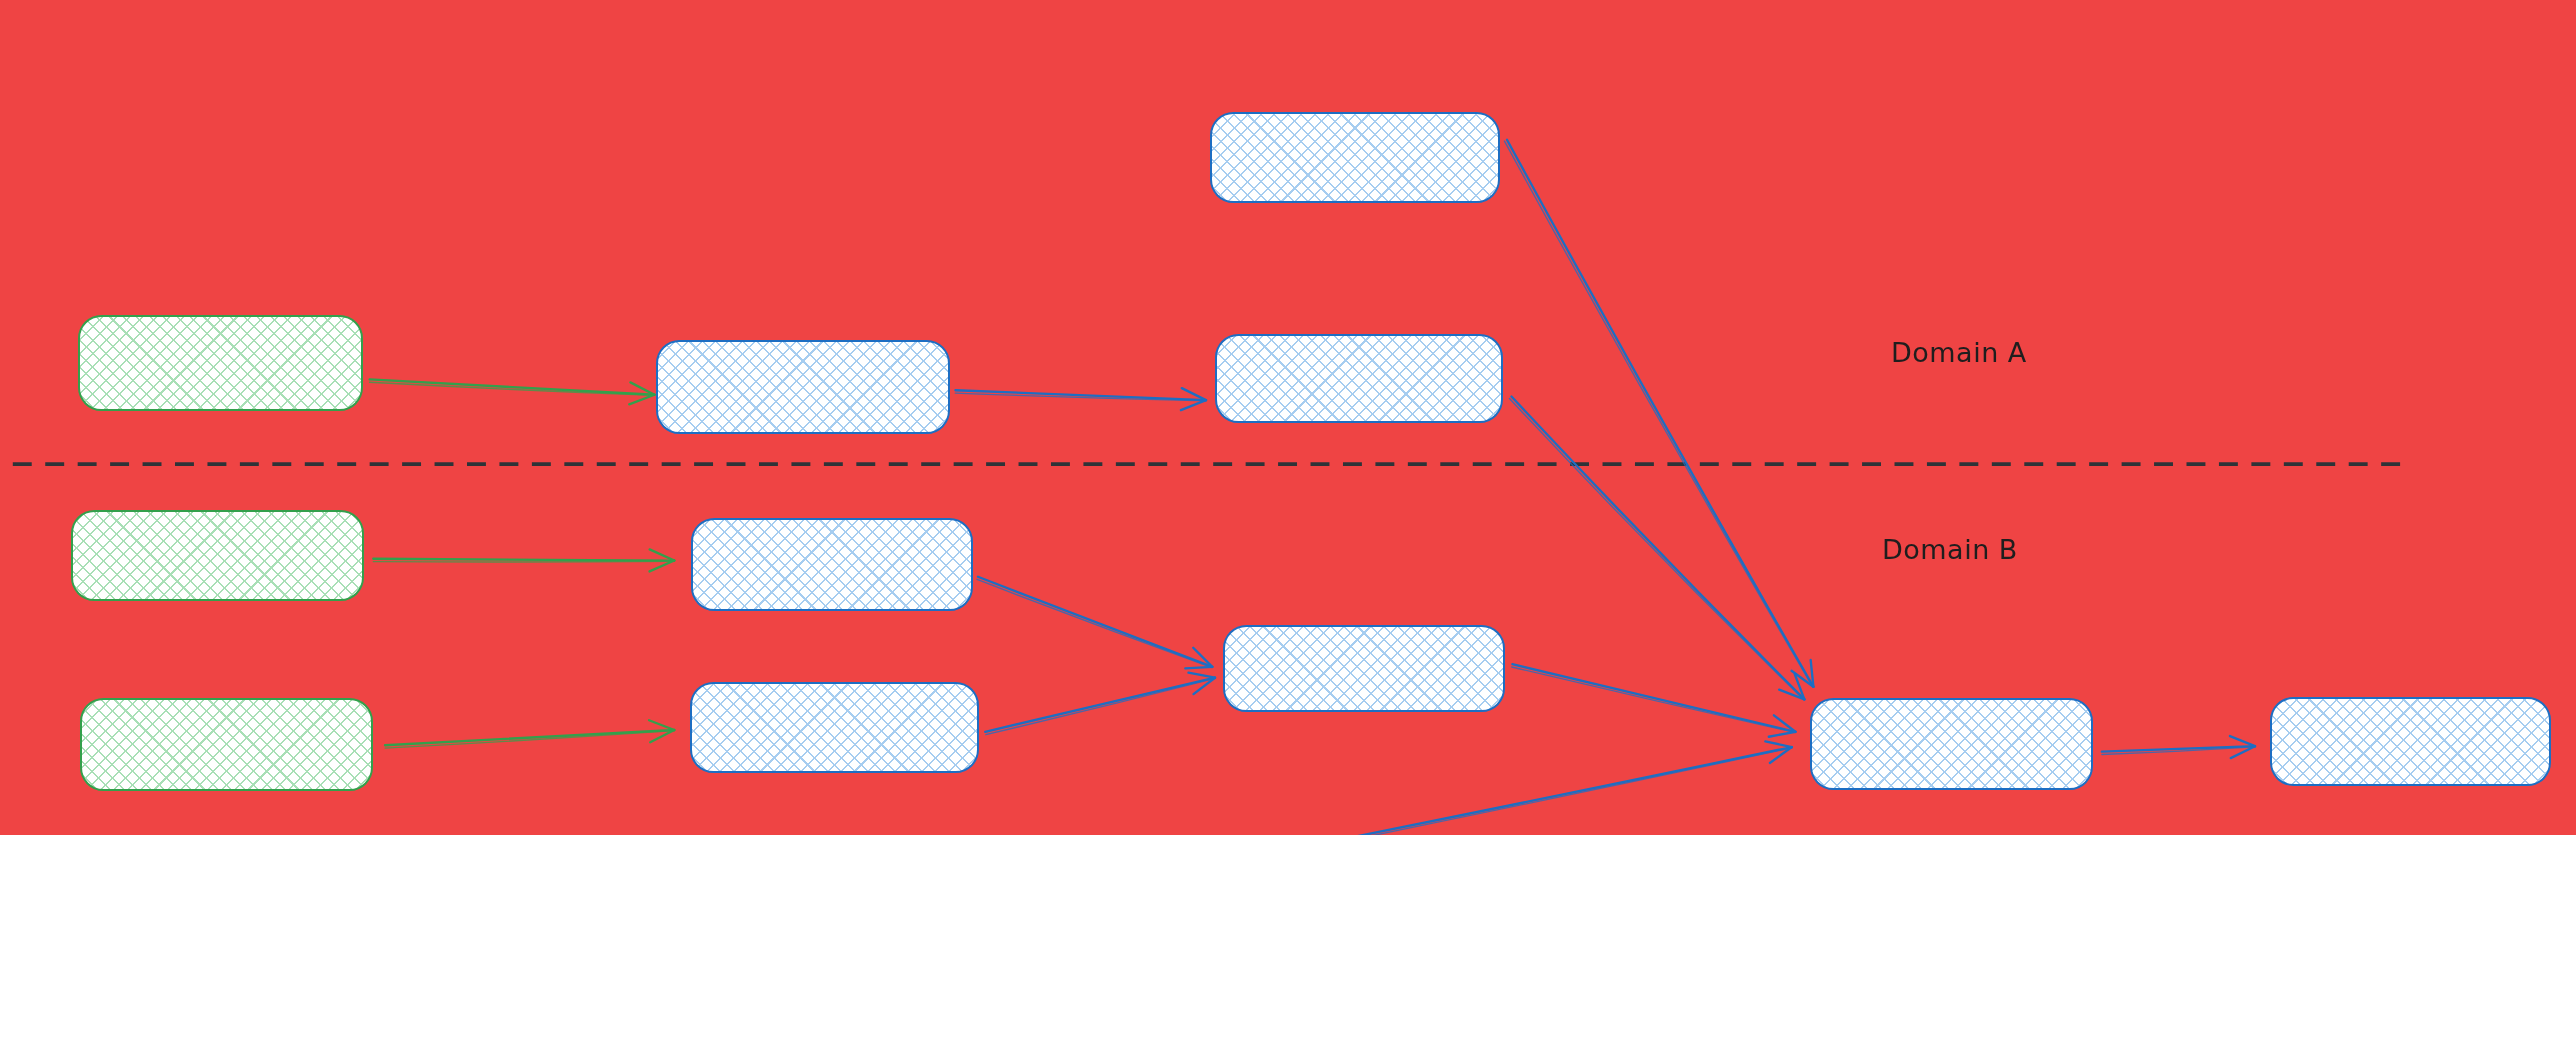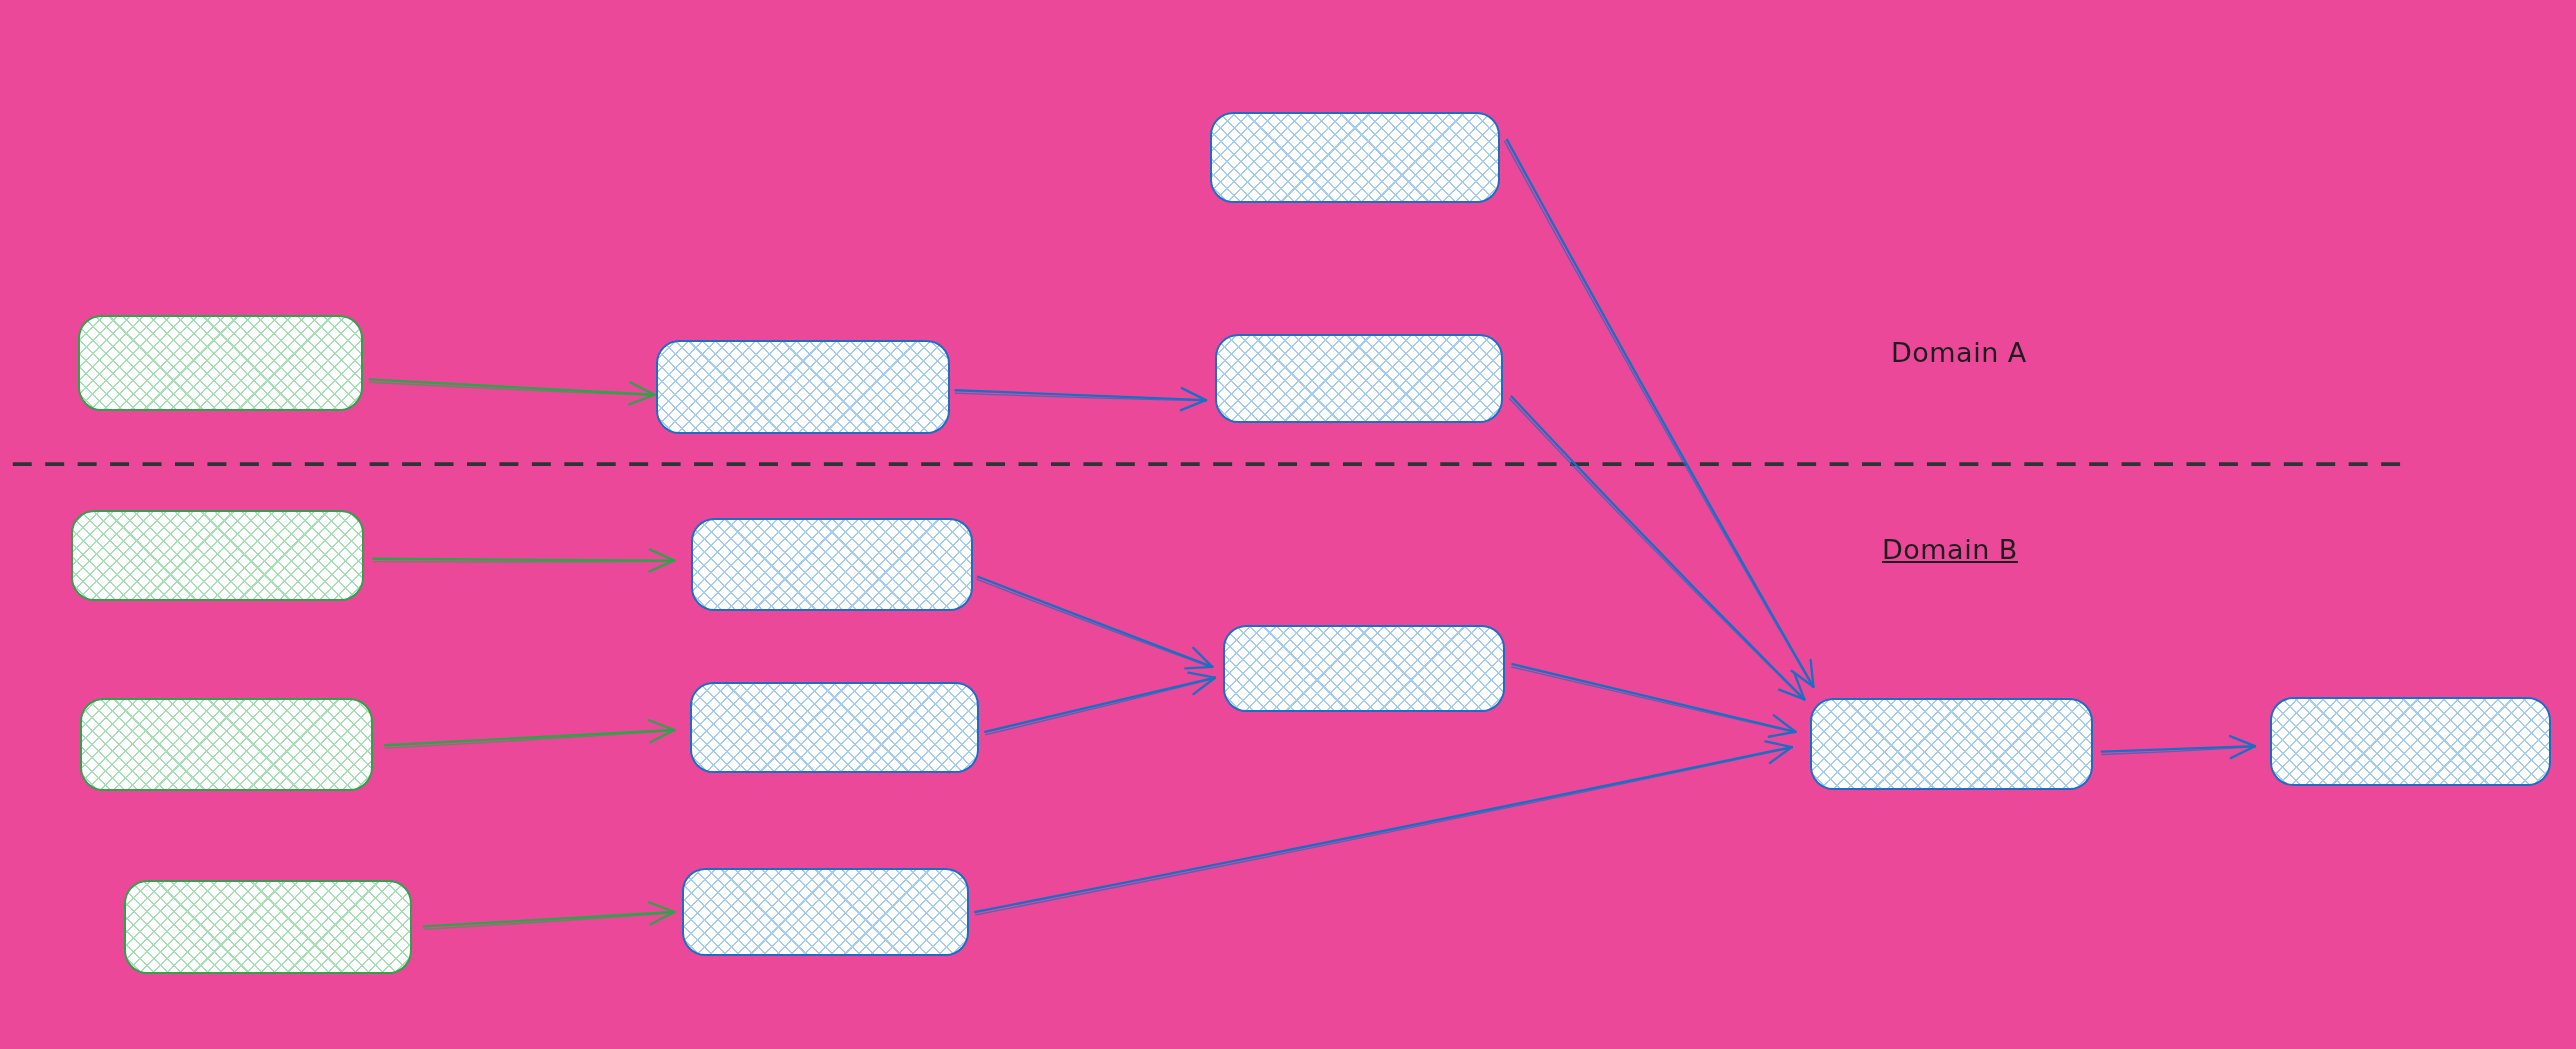--- a/index.html
+++ b/index.html
@@ -40,21 +40,21 @@
     color: var(--label-color, #1e1e1e);
     font-size: 27px;
     line-height: 1.1;
     white-space: nowrap;
     letter-spacing: 0.5px;
   }
 </style>
 </head>
 <body>
 
-<div id="canvas" style="width: 2576px; height: 1049px; background: #ec4899;">
+<div id="canvas" style="width: 2576px; height: 835px; background: #ef4444;">
   <svg id="edges-layer" xmlns="http://www.w3.org/2000/svg" viewBox="0 0 2858 1164">
       <g>
         <line x1="14" y1="515" x2="2672" y2="515" stroke="#2e3338" stroke-width="4" stroke-dasharray="21 15"></line>
       </g>
       <g fill="none" stroke="#33a04c" stroke-linecap="round">
         <path d="M 410 421 Q 568 429.5 726 438" stroke-width="2.6"></path>
         <path d="M 409.8280966800482 424.19537935910427 Q 567.8280966800481 432.69537935910427 725.957024170012 438.79884483977605" stroke-width="1.5" opacity="0.75"></path>
         <path d="M 726 438 L 697.9897412950656 448.7436217023242" stroke-width="2.6"></path>
         <path d="M 726 438 L 699.3040295880531 424.3133216679701" stroke-width="2.6"></path>
       </g>
@@ -119,21 +119,21 @@
         <path d="M 1988 829 L 1958.6856195485393 822.6229239657176" stroke-width="2.6"></path>
       </g>
       <g fill="none" stroke="#1d6ec3" stroke-linecap="round">
         <path d="M 2332 834 Q 2417 831 2502 828" stroke-width="2.6"></path>
         <path d="M 2332.1128708981364 837.198008780531 Q 2417.1128708981364 834.198008780531 2502.028217724534 828.7995021951327" stroke-width="1.5" opacity="0.75"></path>
         <path d="M 2502 828 L 2475.0558547503447 841.1914001063371" stroke-width="2.6"></path>
         <path d="M 2502 828 L 2474.1928993398196 816.7409968081276" stroke-width="2.6"></path>
       </g>
     </svg>
   <div class="domain-label" style="left: 1891px; top: 338px; font-size: 27px;">Domain A</div>
-  <div class="domain-label" style="left: 1882px; top: 535px; font-size: 27px; text-decoration: underline;">Domain B</div>
+  <div class="domain-label" style="left: 1882px; top: 535px; font-size: 27px;">Domain B</div>
 <div class="node blue" style="left: 1210px; top: 112px; width: 290px; height: 91px;"></div>
     <div class="node green" style="left: 78px; top: 315px; width: 285px; height: 96px;"></div>
     <div class="node blue" style="left: 656px; top: 340px; width: 294px; height: 94px;"></div>
     <div class="node blue" style="left: 1215px; top: 334px; width: 288px; height: 89px;"></div>
     <div class="node green" style="left: 71px; top: 510px; width: 293px; height: 91px;"></div>
     <div class="node blue" style="left: 691px; top: 518px; width: 282px; height: 93px;"></div>
     <div class="node green" style="left: 80px; top: 698px; width: 293px; height: 93px;"></div>
     <div class="node blue" style="left: 690px; top: 682px; width: 289px; height: 91px;"></div>
     <div class="node blue" style="left: 1223px; top: 625px; width: 282px; height: 87px;"></div>
     <div class="node green" style="left: 124px; top: 880px; width: 288px; height: 94px;"></div>

